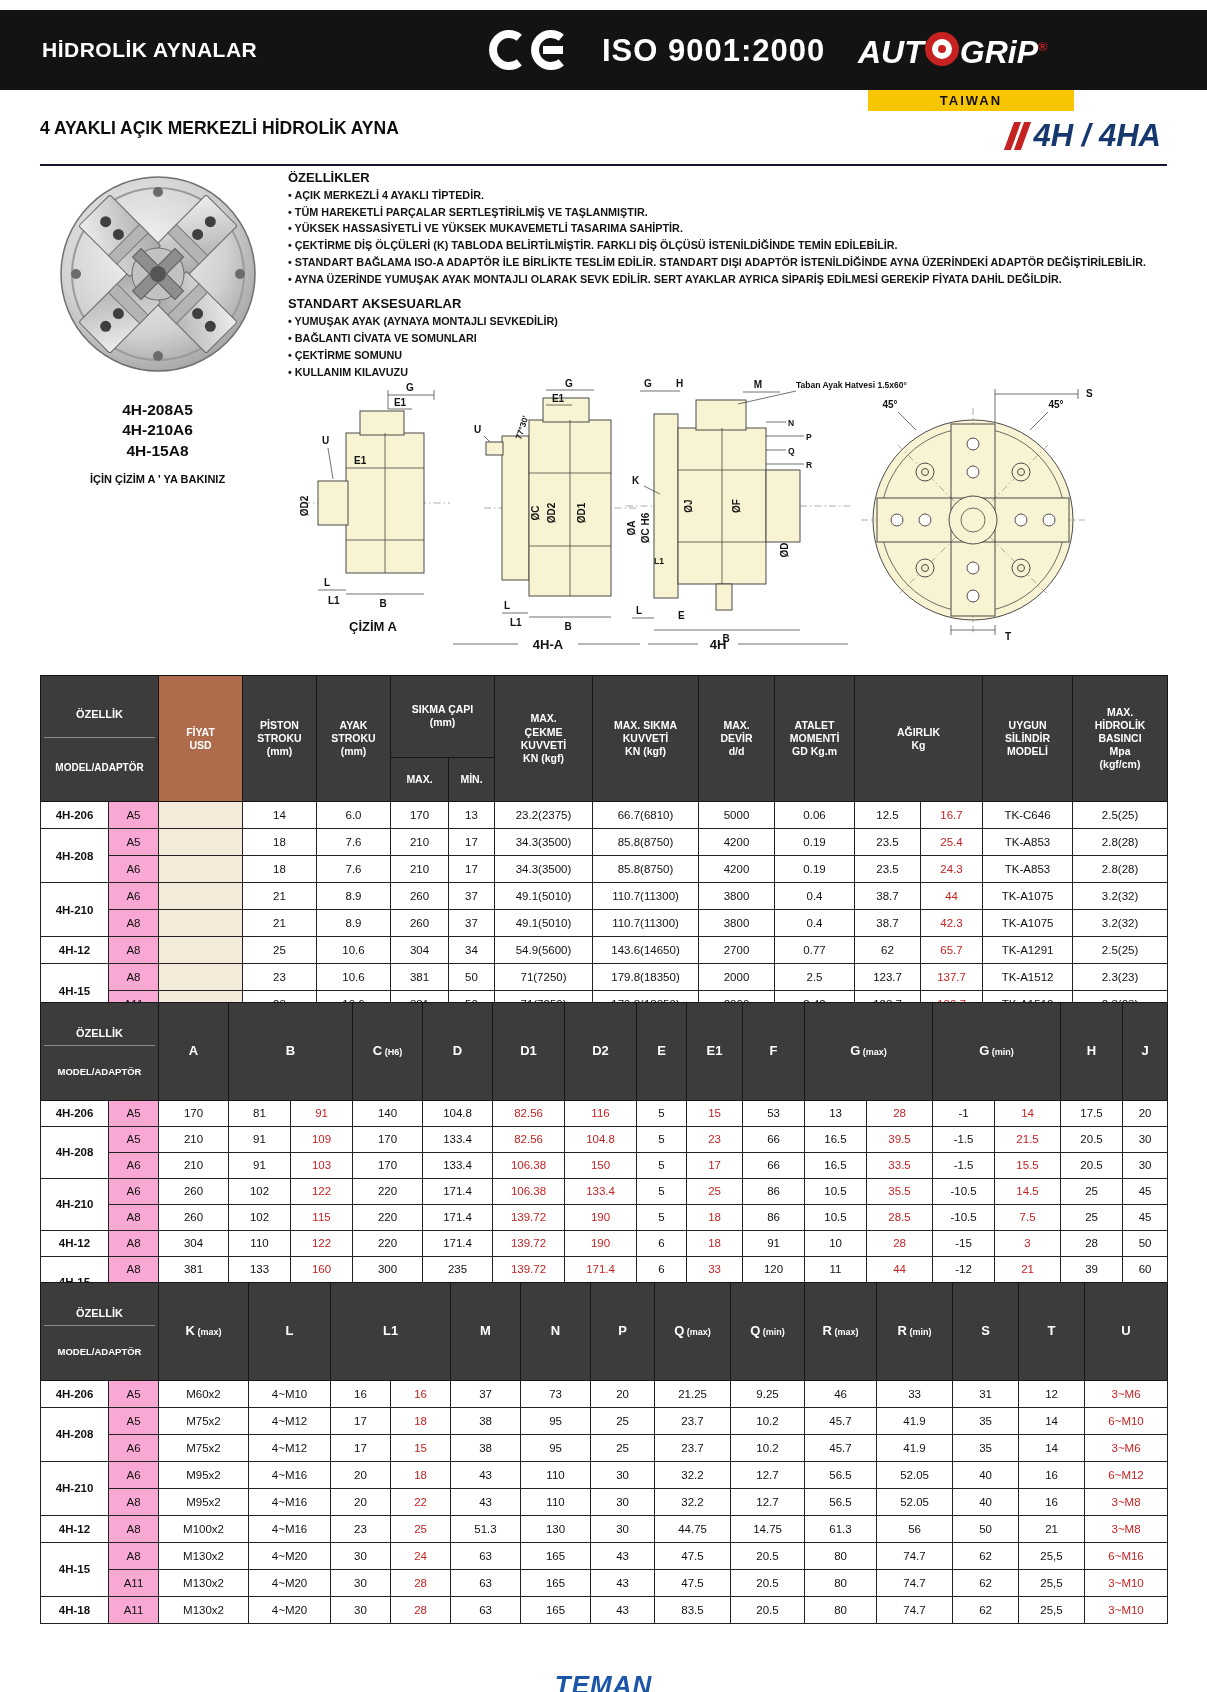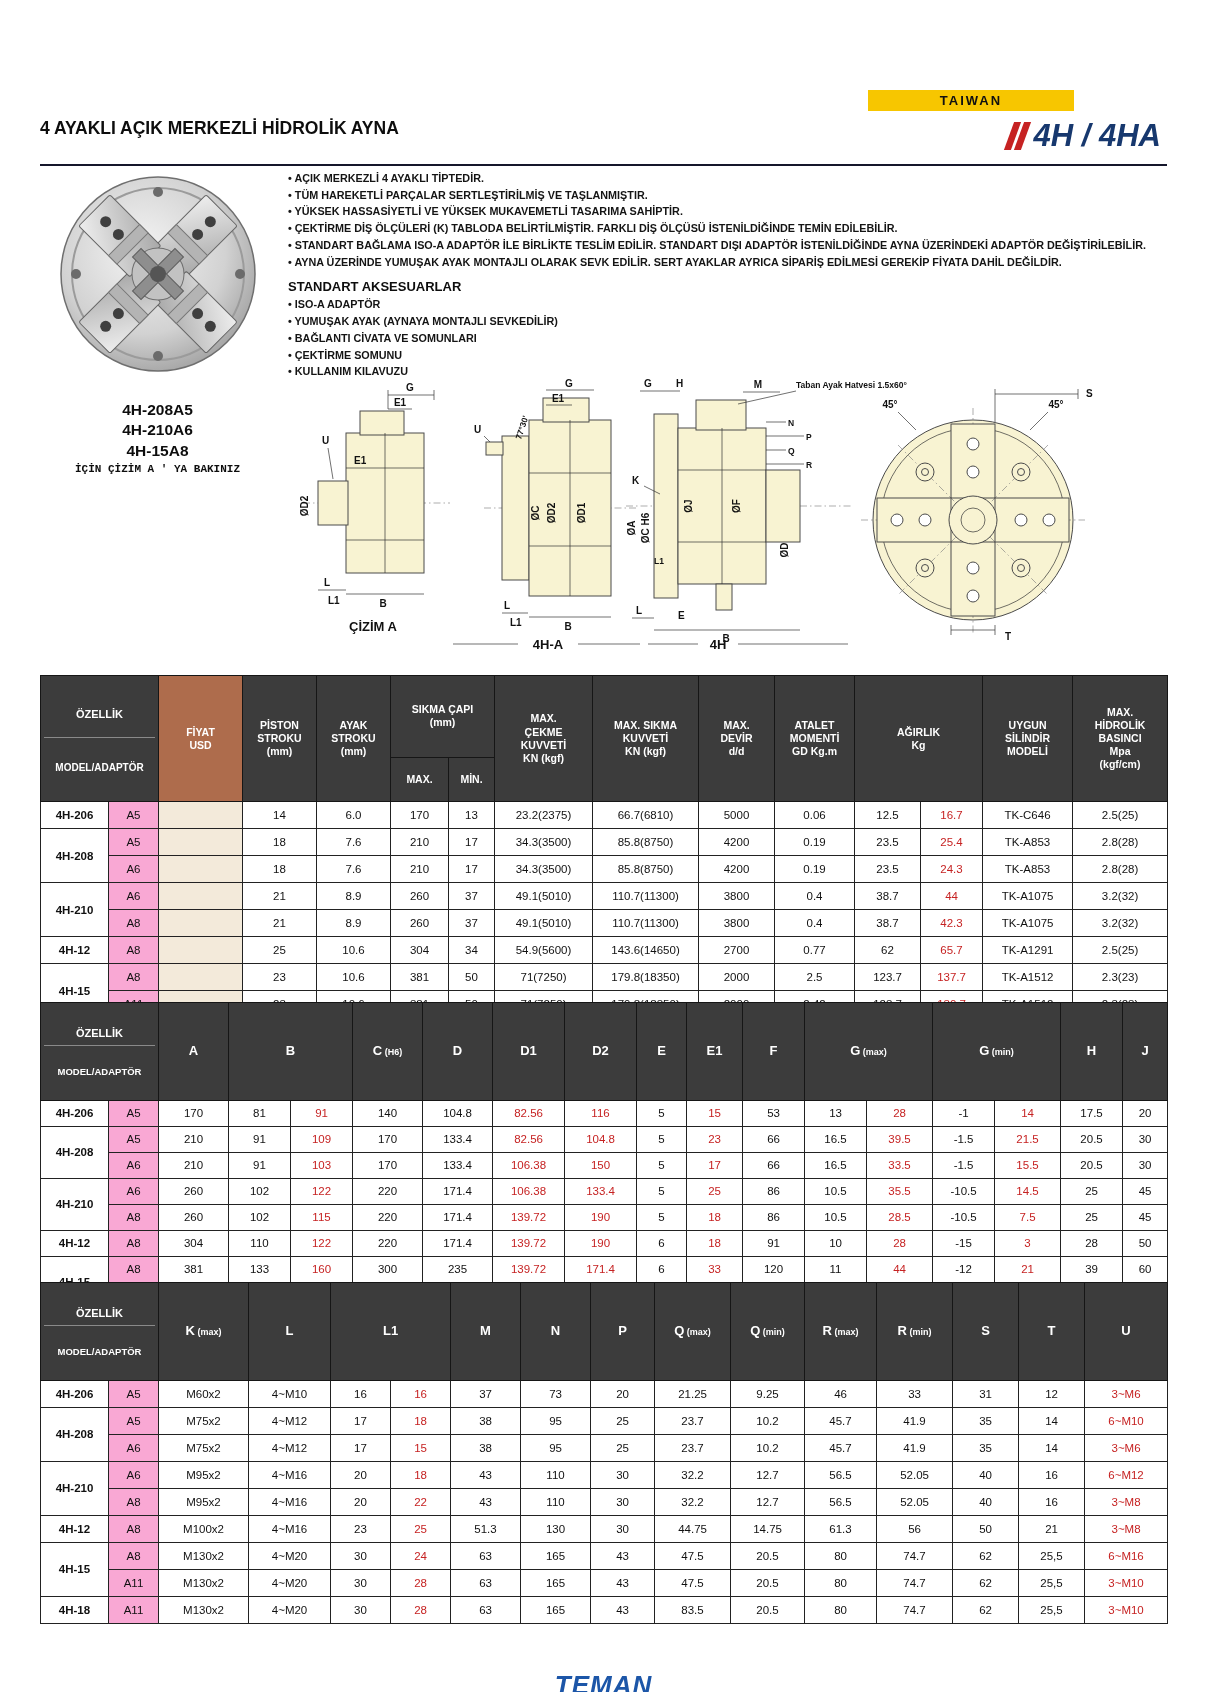--- a/index.html
+++ b/index.html
@@ -28,21 +28,21 @@
   .photo { position:absolute; left:46px; top:170px; width:220px; height:212px; }
   .features { position:absolute; left:288px; top:170px; width:885px; }
   .features h3 { font-size:13px; font-weight:bold; color:#0d0d0d; margin:0 0 2px 0; }
   .features h3.acc-heading { margin-top:9px; }
   .features ul { list-style:none; margin:0; padding:0; }
   .features li { font-size:10.8px; font-weight:bold; color:#141414; line-height:1.55; }
   .features li::before { content:"• "; }
 
   .model-note { position:absolute; left:50px; top:400px; width:215px; text-align:center; }
   .model-note .mline { font-size:15.5px; font-weight:bold; line-height:1.32; color:#0d0d0d; }
-  .model-note .note-text { font-size:11px; font-weight:bold; margin-top:2px; color:#0d0d0d;font-family:Liberation Mono, monospace; }
+  .model-note .note-text { font-size:11px; font-weight:bold; margin-top:12px; color:#0d0d0d; }
 
   
   .drawings { position:absolute; left:288px; top:378px; width:880px; height:292px; }
   .dpart { fill:#F8F3D2; stroke:#4b4b4b; stroke-width:1; }
   .dline { stroke:#333; stroke-width:.7; fill:none; }
   .dcl { stroke:#777; stroke-width:.6; stroke-dasharray:7 3 1.5 3; fill:none; }
   .dlbl { font:bold 10px "Liberation Sans",sans-serif; fill:#111; }
   .dlbls { font:bold 8.5px "Liberation Sans",sans-serif; fill:#111; }
   .dcap { font:bold 13px "Liberation Sans",sans-serif; fill:#111; }
 
@@ -70,20 +70,34 @@
   td.beige { background:#F3EADA; }
 
   
   .footer-logo { position:absolute; left:50%; transform:translateX(-50%); top:1670px; font-size:26px; font-weight:bold; font-style:italic; color:#1C56A8; letter-spacing:1px; }
 </style>
 </head>
 <body>
 
 <div class="page">
 
+  <header class="topbar">
+    <div class="topbar-title">HİDROLİK AYNALAR</div>
+    <div class="ce-mark">
+      <svg width="92" height="48" viewBox="0 0 92 48">
+        <path d="M32.3 11.7 A16 16 0 1 0 32.3 36.3" fill="none" stroke="#fff" stroke-width="8"></path>
+        <path d="M74.3 11.7 A16 16 0 1 0 74.3 36.3" fill="none" stroke="#fff" stroke-width="8"></path>
+        <line x1="56" y1="24" x2="76" y2="24" stroke="#fff" stroke-width="8"></line>
+      </svg>
+    </div>
+    <div class="iso-label">ISO 9001:2000</div>
+    <div class="brand-logo">
+      <span>AUT</span><span class="brand-o"></span><span>GRiP</span><span class="brand-reg">®</span>
+    </div>
+  </header>
   <div class="taiwan-strip">TAIWAN</div>
 
   <div class="title-row">
     <h2 class="product-title">4 AYAKLI AÇIK MERKEZLİ HİDROLİK AYNA</h2>
     <div class="model-badge">
       <span class="badge-slashes">
           <i></i>
           <i></i>
         </span>
       <span>4H / 4HA</span>
@@ -126,31 +140,31 @@
         <g fill="#8e8e8e" stroke="#5d5d5d">
             <rect x="-6" y="-30" width="12" height="60"></rect>
             <rect x="-30" y="-6" width="60" height="12"></rect>
           </g>
         <circle r="8" fill="#555"></circle>
       </g>
     </svg>
   </div>
 
   <section class="features">
+    <h3>ÖZELLİKLER</h3>
     <ul id="features-list">
         <li>AÇIK MERKEZLİ 4 AYAKLI TİPTEDİR.</li>
         <li>TÜM HAREKETLİ PARÇALAR SERTLEŞTİRİLMİŞ VE TAŞLANMIŞTIR.</li>
         <li>YÜKSEK HASSASİYETLİ VE YÜKSEK MUKAVEMETLİ TASARIMA SAHİPTİR.</li>
         <li>ÇEKTİRME DİŞ ÖLÇÜLERİ (K) TABLODA BELİRTİLMİŞTİR. FARKLI DİŞ ÖLÇÜSÜ İSTENİLDİĞİNDE TEMİN EDİLEBİLİR.</li>
         <li>STANDART BAĞLAMA ISO-A ADAPTÖR İLE BİRLİKTE TESLİM EDİLİR. STANDART DIŞI ADAPTÖR İSTENİLDİĞİNDE AYNA ÜZERİNDEKİ ADAPTÖR DEĞİŞTİRİLEBİLİR.</li>
         <li>AYNA ÜZERİNDE YUMUŞAK AYAK MONTAJLI OLARAK SEVK EDİLİR. SERT AYAKLAR AYRICA SİPARİŞ EDİLMESİ GEREKİP FİYATA DAHİL DEĞİLDİR.</li>
       </ul>
     <h3 class="acc-heading">STANDART AKSESUARLAR</h3>
     <ul id="accessories-list">
-        <li>ISO-A ADAPTÖR</li>
         <li>YUMUŞAK AYAK (AYNAYA MONTAJLI SEVKEDİLİR)</li>
         <li>BAĞLANTI CİVATA VE SOMUNLARI</li>
         <li>ÇEKTİRME SOMUNU</li>
         <li>KULLANIM KILAVUZU</li>
       </ul>
   </section>
 
   <aside class="model-note">
     <div id="model-note-lines">
         <div class="mline">4H-208A5</div>

